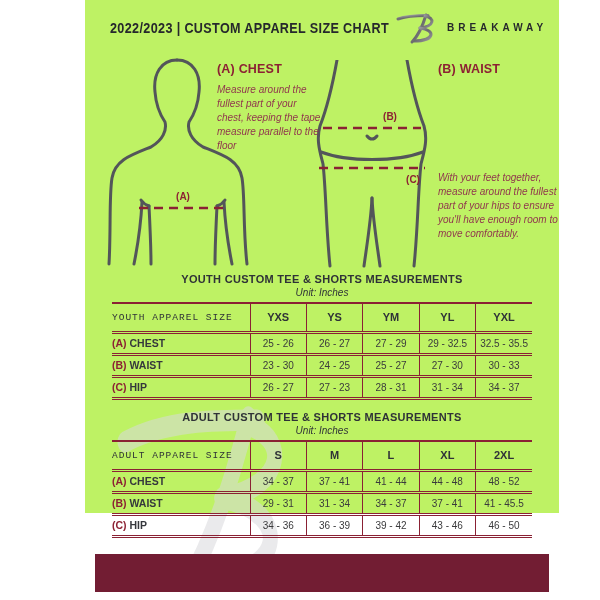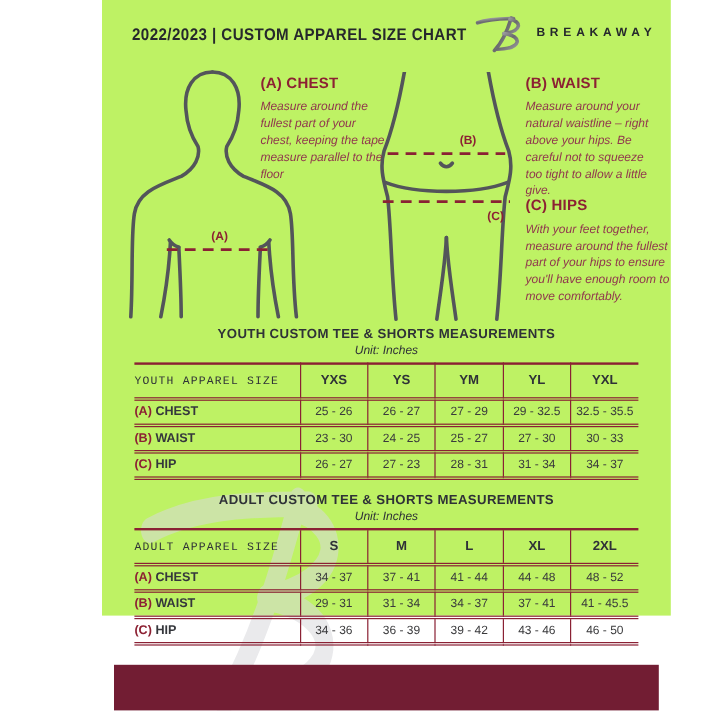--- a/index.html
+++ b/index.html
@@ -124,24 +124,22 @@
       <text x="97" y="123" text-anchor="middle" font-size="10" font-weight="bold" fill="#8c2133">(C)</text>
     </svg>
   </div>
 
   <div class="instr instr-a">
     <h3>(A) CHEST</h3>
     <p>Measure around the fullest part of your chest, keeping the tape measure parallel to the floor</p>
   </div>
   <div class="instr instr-b">
     <h3>(B) WAIST</h3>
-    <p>Measure around your natural waistline – right above your hips. Be careful not to squeeze too tight to allow a little give.</p>
   </div>
   <div class="instr instr-c">
-    <h3>(C) HIPS</h3>
     <p>With your feet together, measure around the fullest part of your hips to ensure you'll have enough room to move comfortably.</p>
   </div>
 
   <div class="sec-title yt-title">YOUTH CUSTOM TEE &amp; SHORTS MEASUREMENTS</div>
   <div class="sec-unit yt-unit">Unit: Inches</div>
 
   <table class="sz yt-table">
     <colgroup>
         <col class="c0">
         <col>

